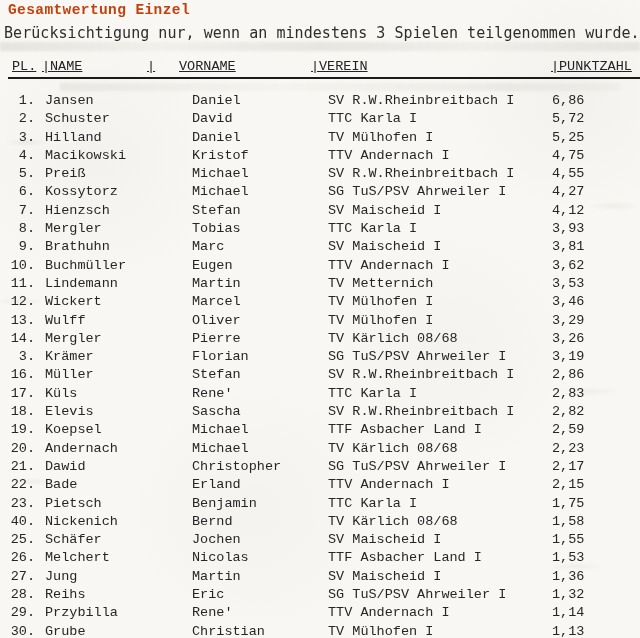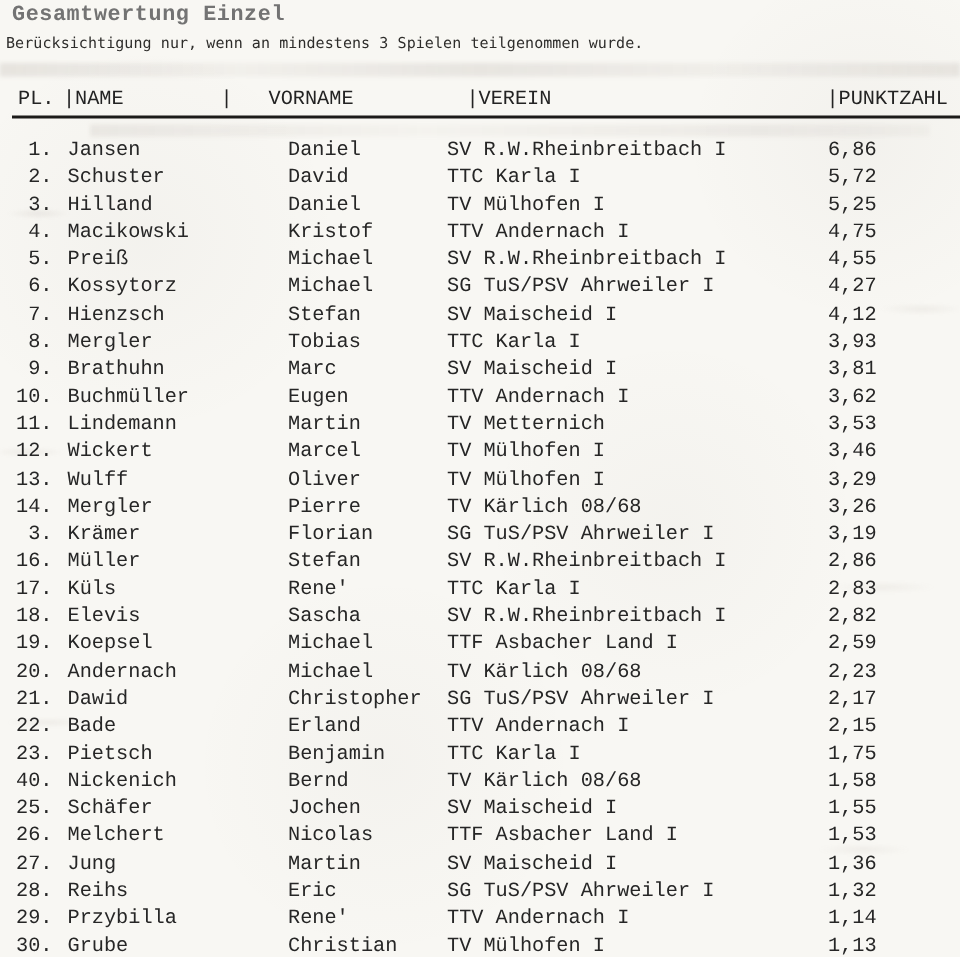--- a/index.html
+++ b/index.html
@@ -18,45 +18,45 @@
     color: #262626;
   }
 
   .title {
     position: absolute;
     left: 8px;
     top: 2px;
     font-size: 14.5px;
     font-weight: bold;
     letter-spacing: 0.4px;
-    color: #737373;
+    color: #c2410c;
     white-space: pre;
   }
 
   .subtitle {
     position: absolute;
     left: 4px;
     top: 24px;
-    font-size: 10px;
+    font-size: 15px;
     font-family: "DejaVu Sans Mono", monospace;
     color: #2e2d2b;
     letter-spacing: 0.05px;
     white-space: pre;
   }
 
   .thead {
     position: absolute;
     left: 0;
     top: 59px;
     width: 640px;
     height: 20px;
     font-size: 13.5px;
     color: #232323;
   }
-  .thead span { position: absolute; white-space: pre; }
+  .thead span { position: absolute; white-space: pre; text-decoration: underline; }
   .h-pl        { left: 12px; }
   .h-name      { left: 50px; }
   .h-vorname   { left: 155px; margin-left: 24px; }
   .h-verein    { left: 319px; }
   .h-punktzahl { left: 559px; }
   .sep1 { left: 42px; }
   .sep2 { left: 147px; }
   .sep3 { left: 311px; }
   .sep4 { left: 551px; }
 
@@ -74,21 +74,21 @@
     left: 0;
     top: 92px;
     width: 640px;
     font-size: 13.5px;
   }
   .row { position: relative; height: 18.3px; }
   .row span { position: absolute; top: 1px; white-space: pre; }
   .cell-pl        { left: 8px;   width: 27px; text-align: right; }
   .cell-name      { left: 45px; }
   .cell-vorname   { left: 192px; }
-  .cell-verein    { left: 298px; }
+  .cell-verein    { left: 328px; }
   .cell-punktzahl { left: 552px; width: 64px; text-align: left; }
 
   
   .artifact { position: absolute; pointer-events: none; }
   .artifact-band-1 {
     left: 0; top: 42px; width: 640px; height: 9px;
     background: linear-gradient(90deg,
       rgba(125,110,100,0.14), rgba(125,110,100,0.05) 25%,
       rgba(125,110,100,0.13) 50%, rgba(125,110,100,0.06) 75%,
       rgba(125,110,100,0.12));

